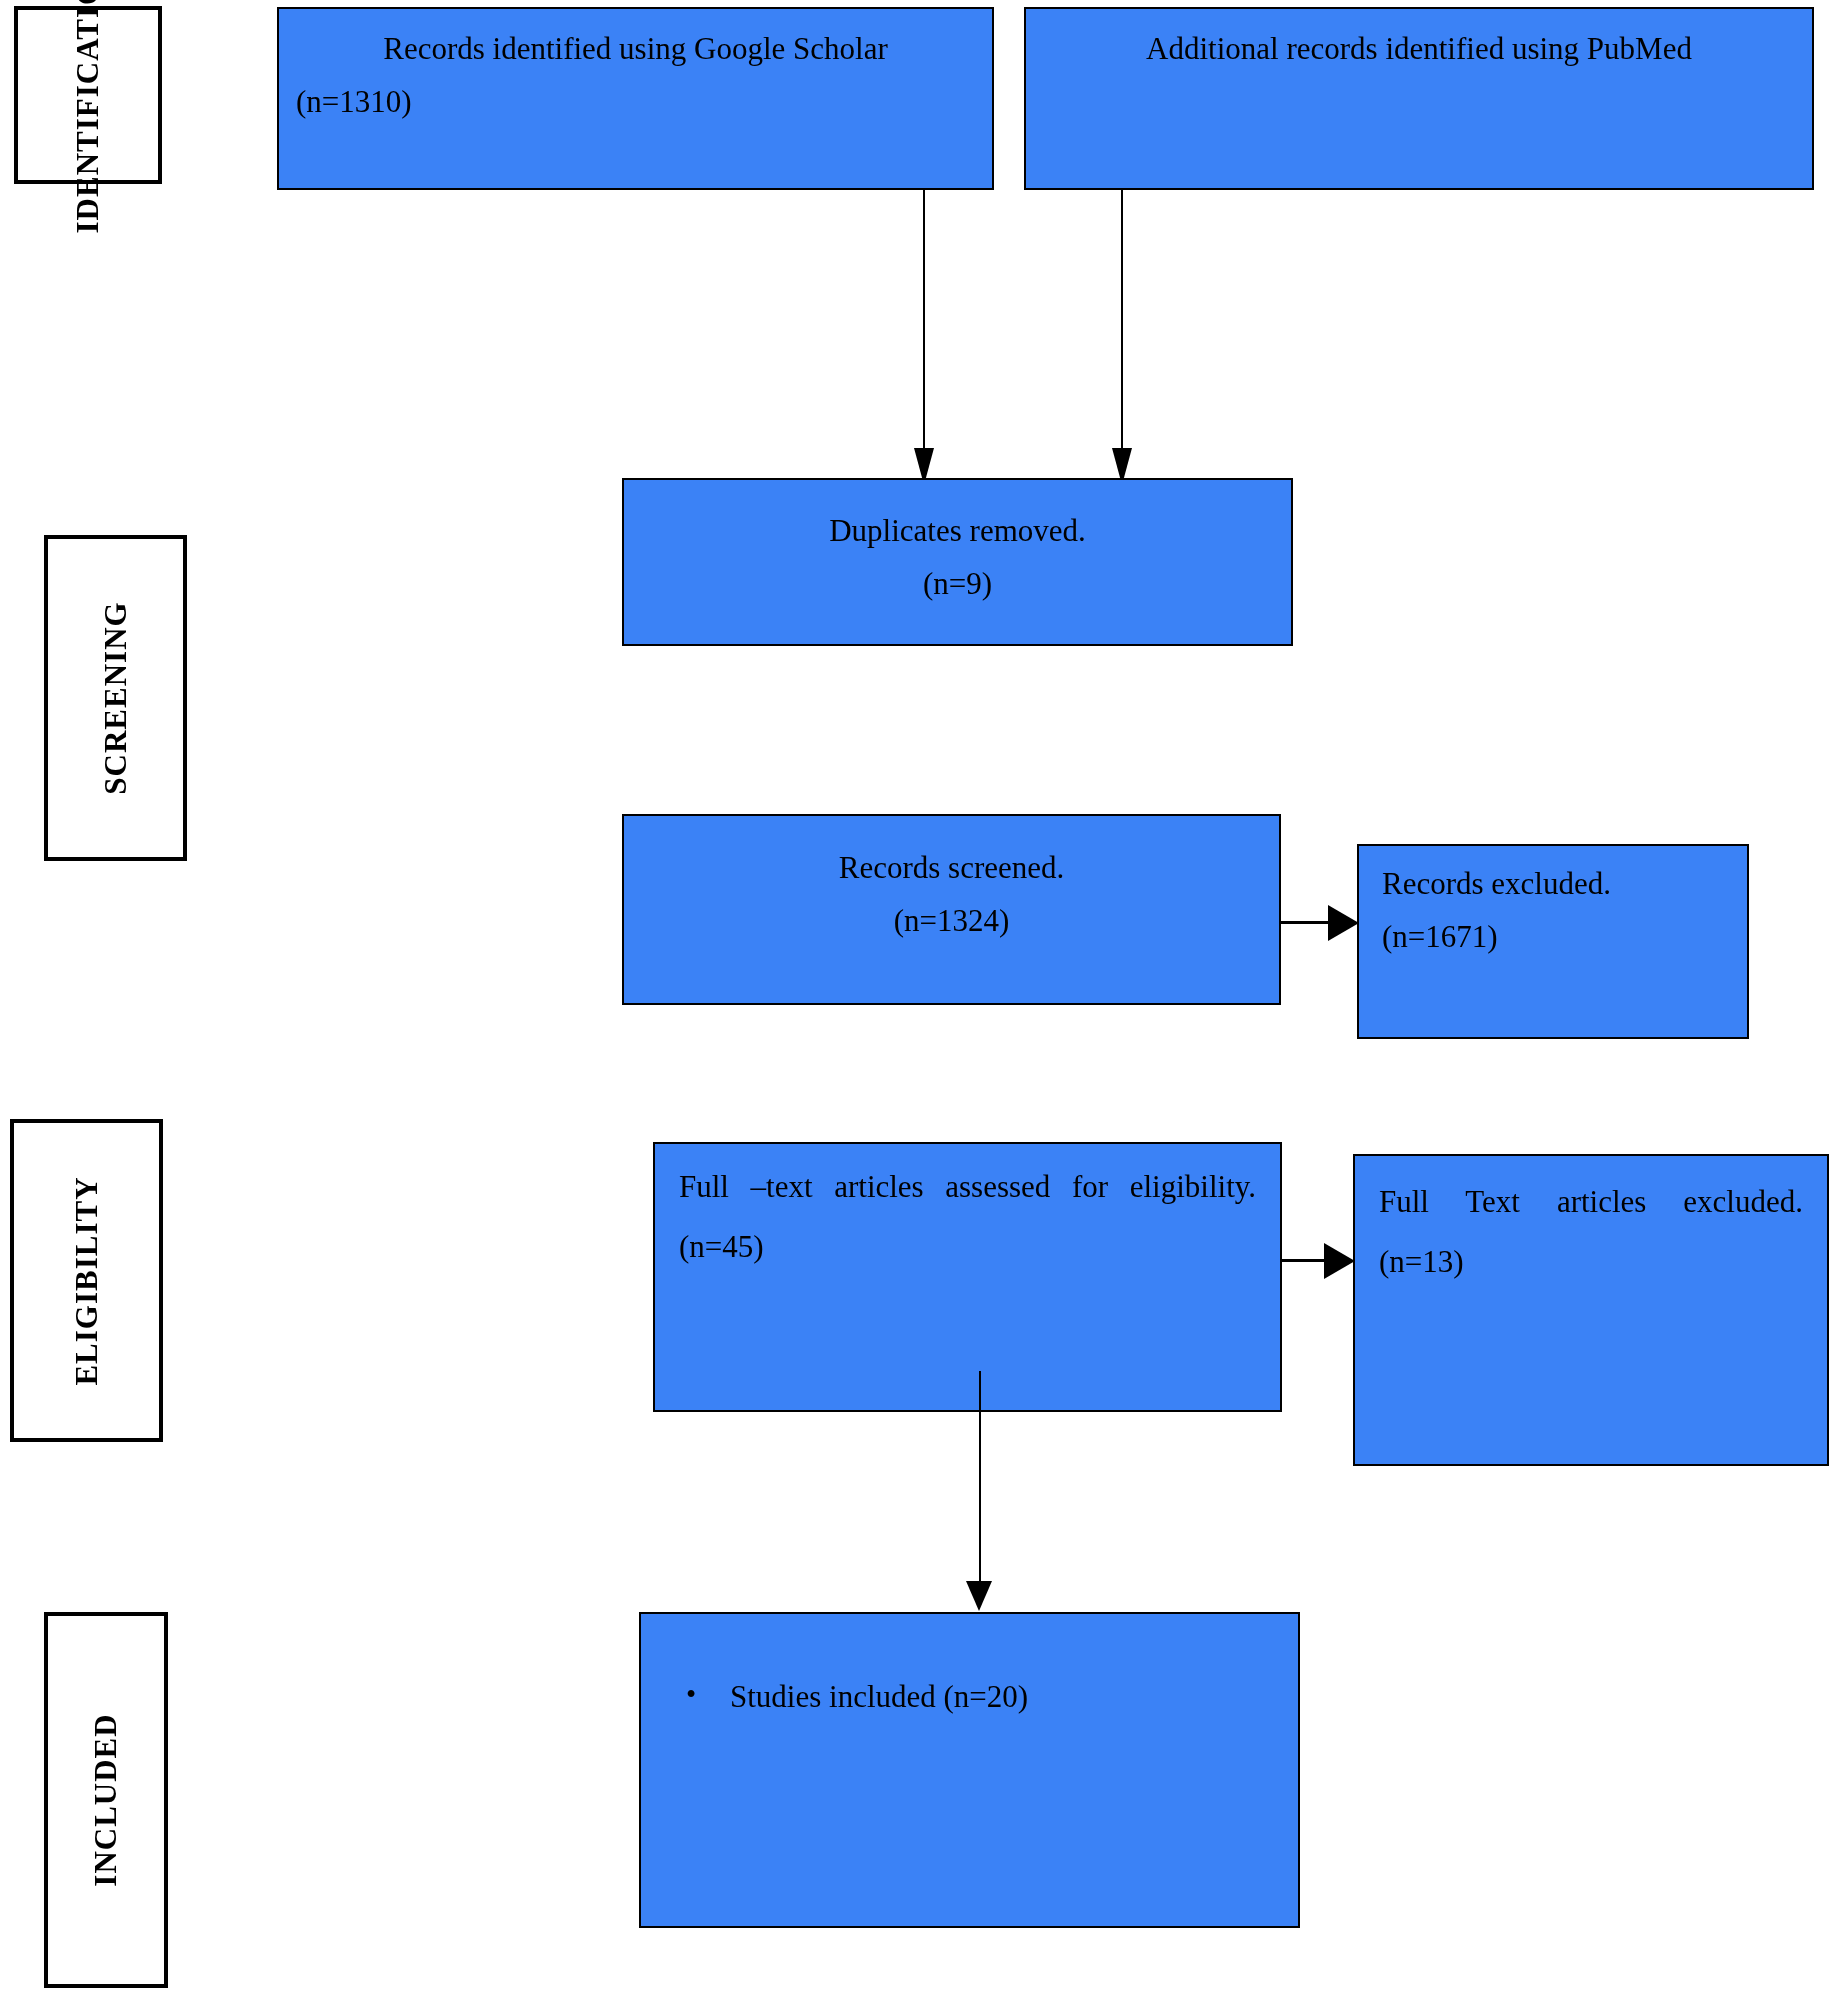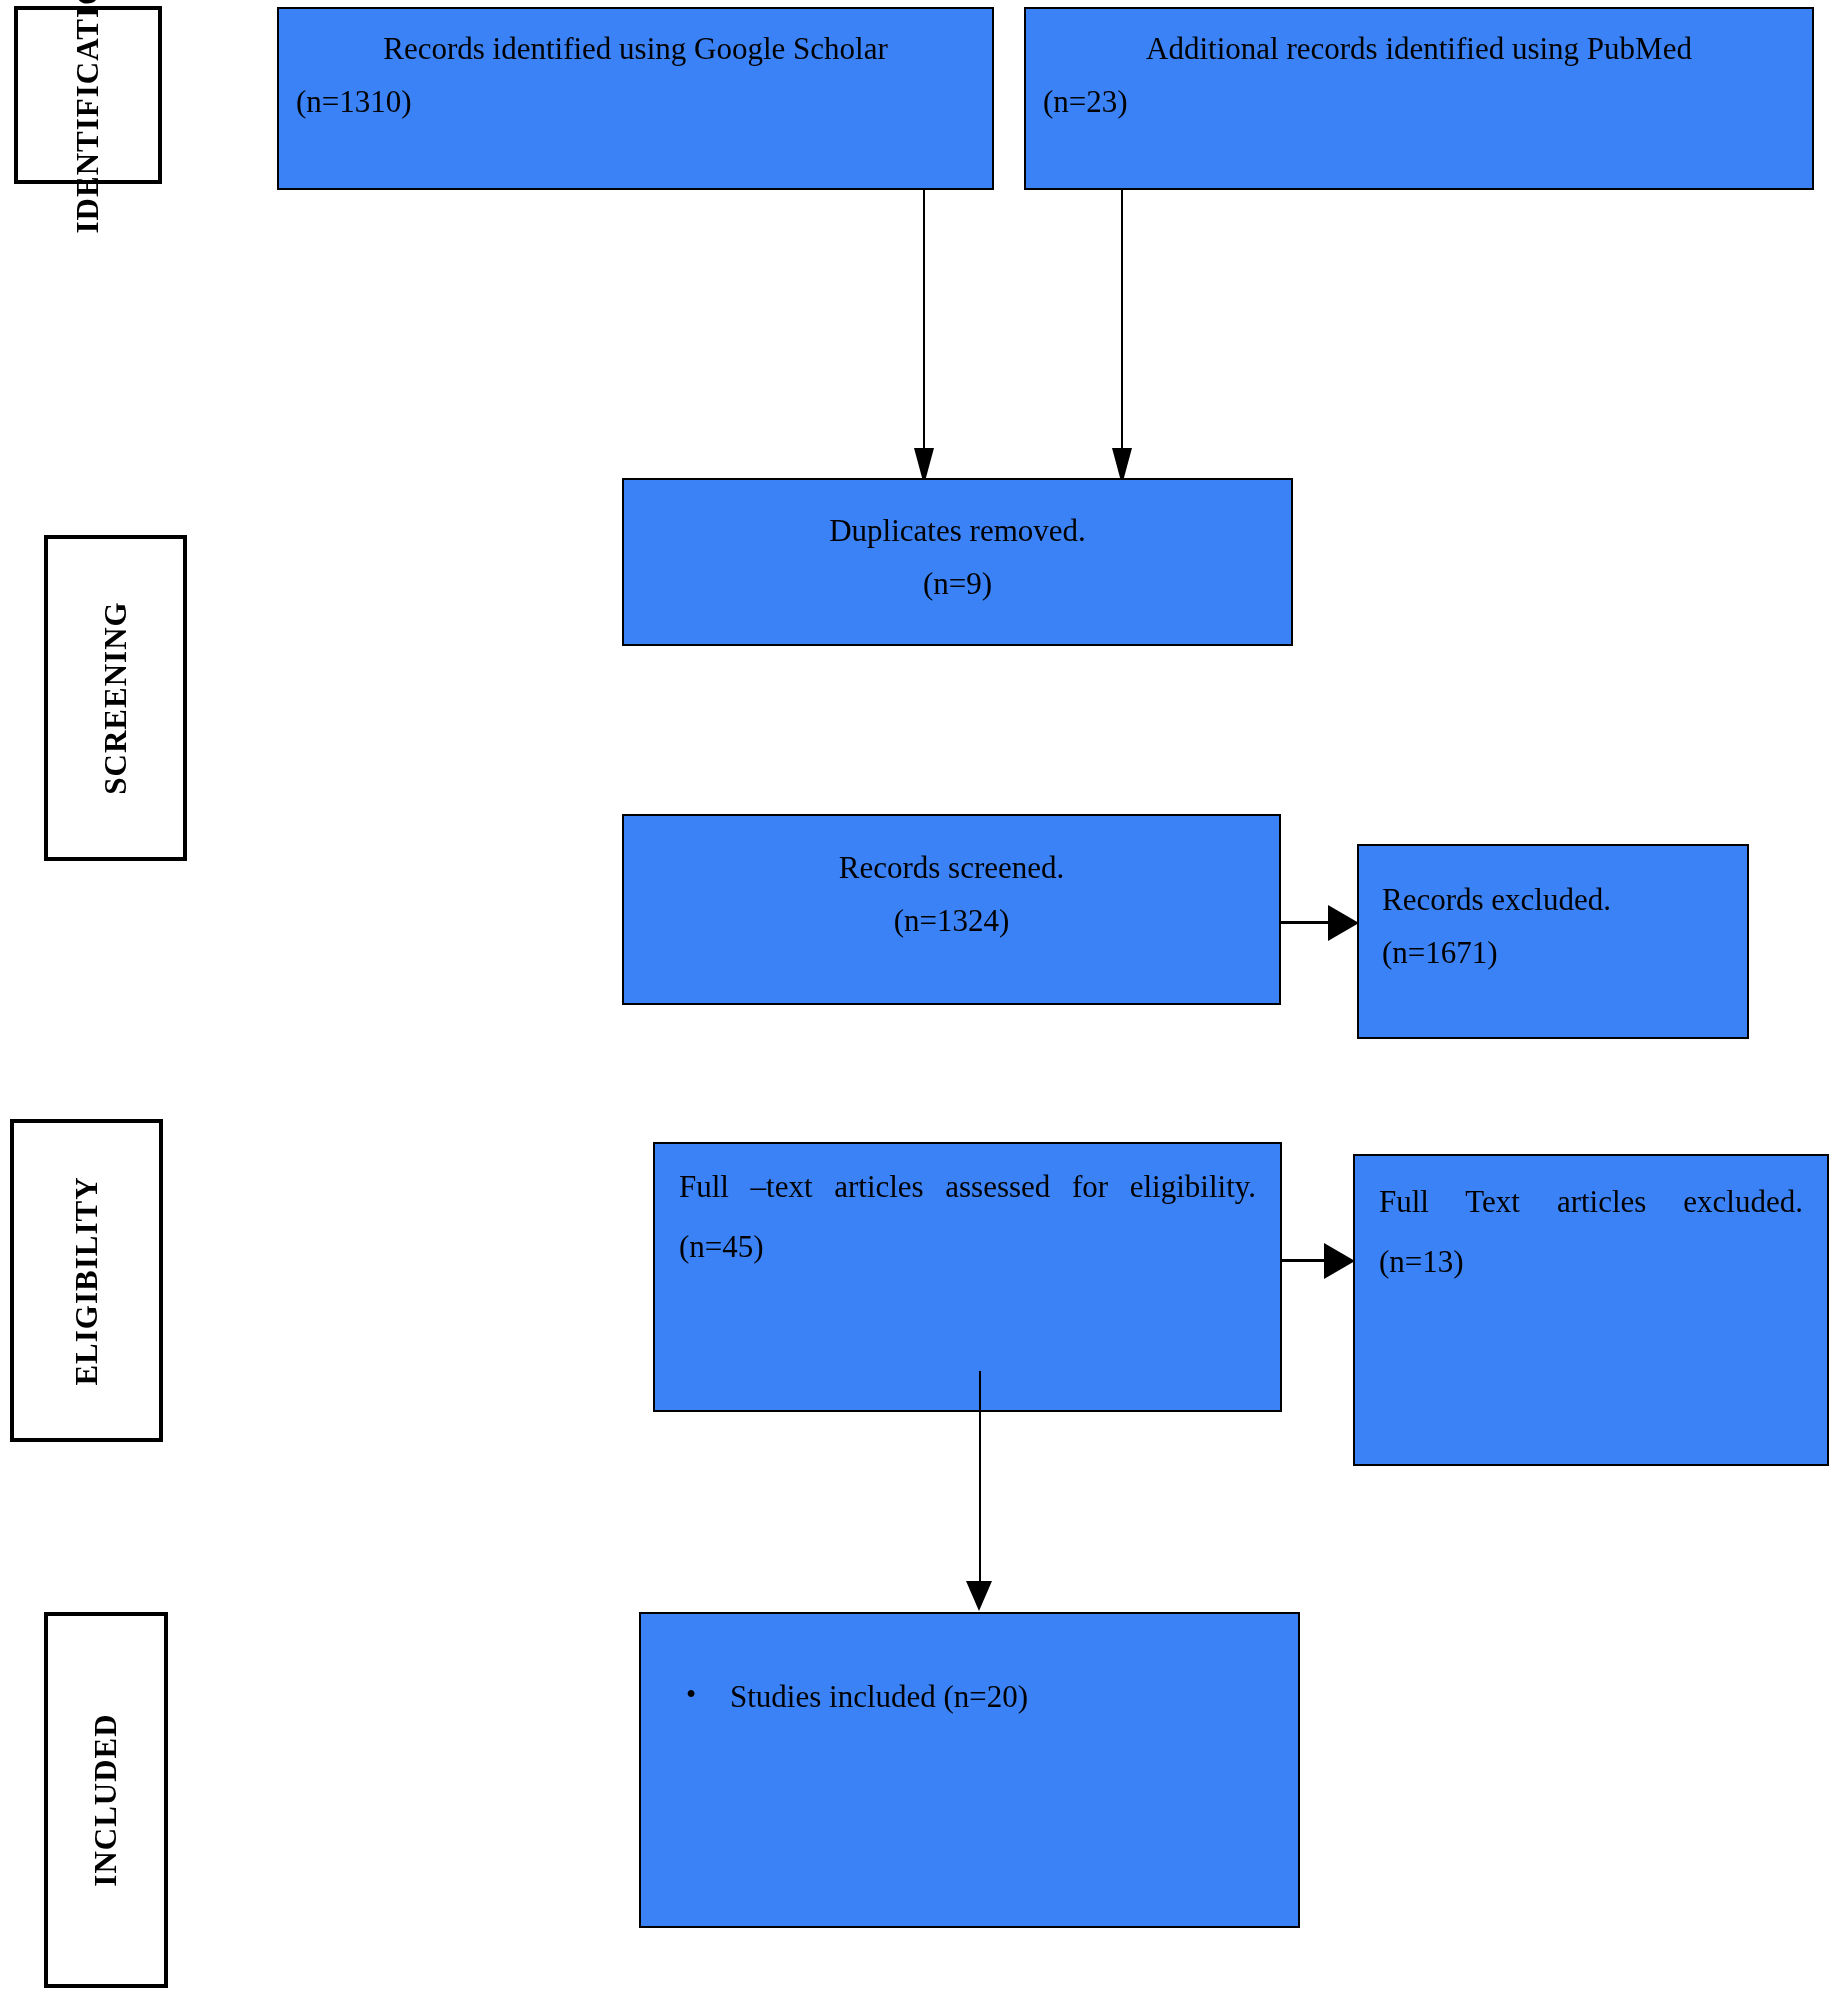--- a/index.html
+++ b/index.html
@@ -128,21 +128,20 @@
     <span class="stage-label">INCLUDED</span>
   </div>
 
   <div class="flow-box center" style="left:277px; top:7px; width:717px; height:183px; padding-top:24px;">
     <p>Records identified using Google Scholar</p>
     <p style="text-align:left;">(n=1310)</p>
   </div>
 
   <div class="flow-box center" style="left:1024px; top:7px; width:790px; height:183px; padding-top:24px;">
     <p>Additional records identified using PubMed</p>
-    <p style="text-align:left;">(n=23)</p>
   </div>
 
   <div class="vline" style="left:923px; top:190px; height:267px;"></div>
   <div class="arrow-down slim" style="left:914px; top:448px;"></div>
 
   <div class="vline" style="left:1121px; top:190px; height:267px;"></div>
   <div class="arrow-down slim" style="left:1112px; top:448px;"></div>
 
   <div class="flow-box center" style="left:622px; top:478px; width:671px; height:168px; padding-top:35px;">
     <p>Duplicates removed.</p>
@@ -150,21 +149,21 @@
   </div>
 
   <div class="flow-box center" style="left:622px; top:814px; width:659px; height:191px; padding-top:36px;">
     <p>Records screened.</p>
     <p>(n=1324)</p>
   </div>
 
   <div class="hline" style="left:1281px; top:921px; width:60px;"></div>
   <div class="arrow-right" style="left:1328px; top:905px;"></div>
 
-  <div class="flow-box" style="left:1357px; top:844px; width:392px; height:195px; padding-top:38px; padding-left:23px;">
+  <div class="flow-box" style="left:1357px; top:844px; width:392px; height:195px; padding-top:22px; padding-left:23px;">
     <p>Records excluded.</p>
     <p>(n=1671)</p>
   </div>
 
   <div class="flow-box just" style="left:653px; top:1142px; width:629px; height:270px; padding:27px 24px;">
     <p style="margin-bottom:27px;">Full  –text  articles  assessed  for  eligibility.</p>
     <p style="text-align:left; text-align-last:left;">(n=45)</p>
   </div>
 
   <div class="hline" style="left:1281px; top:1259px; width:51px;"></div>

